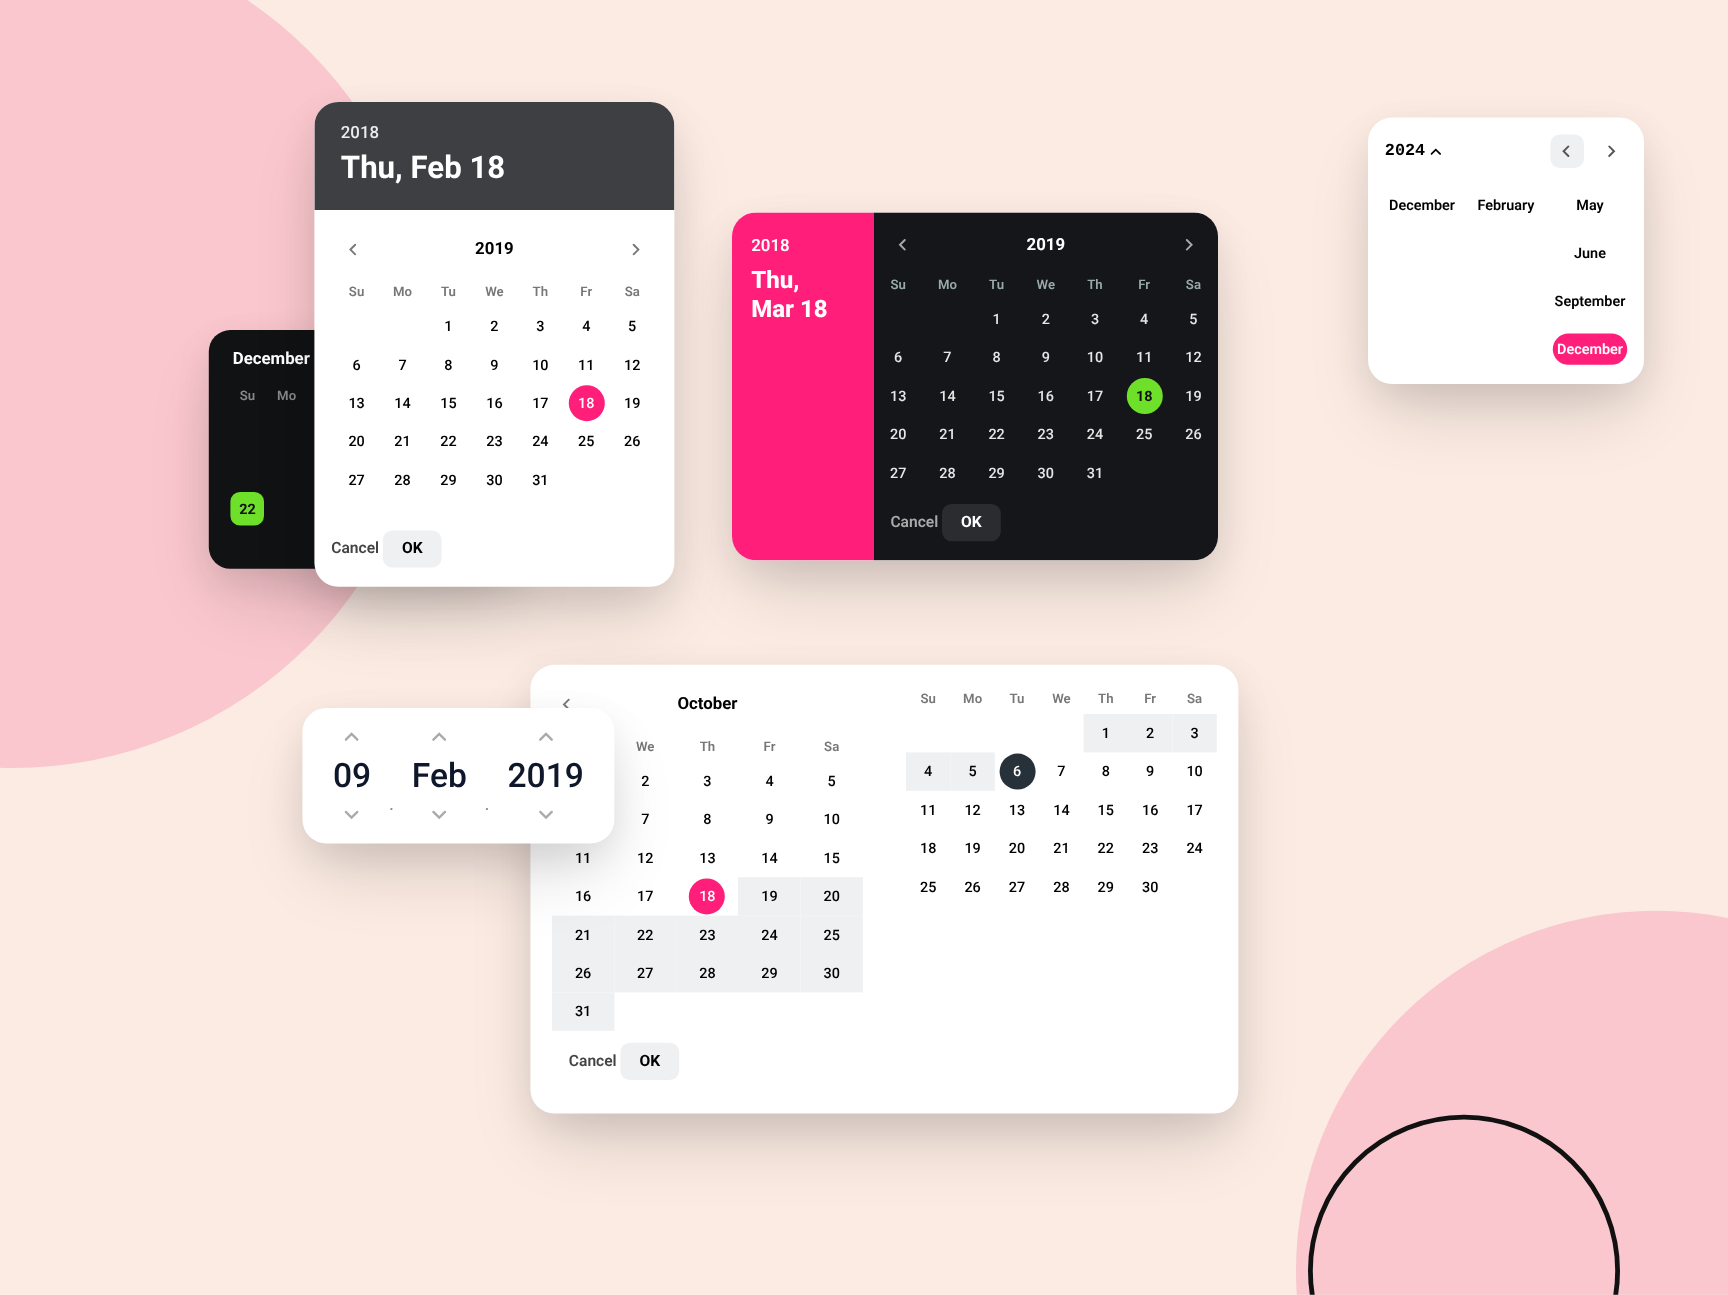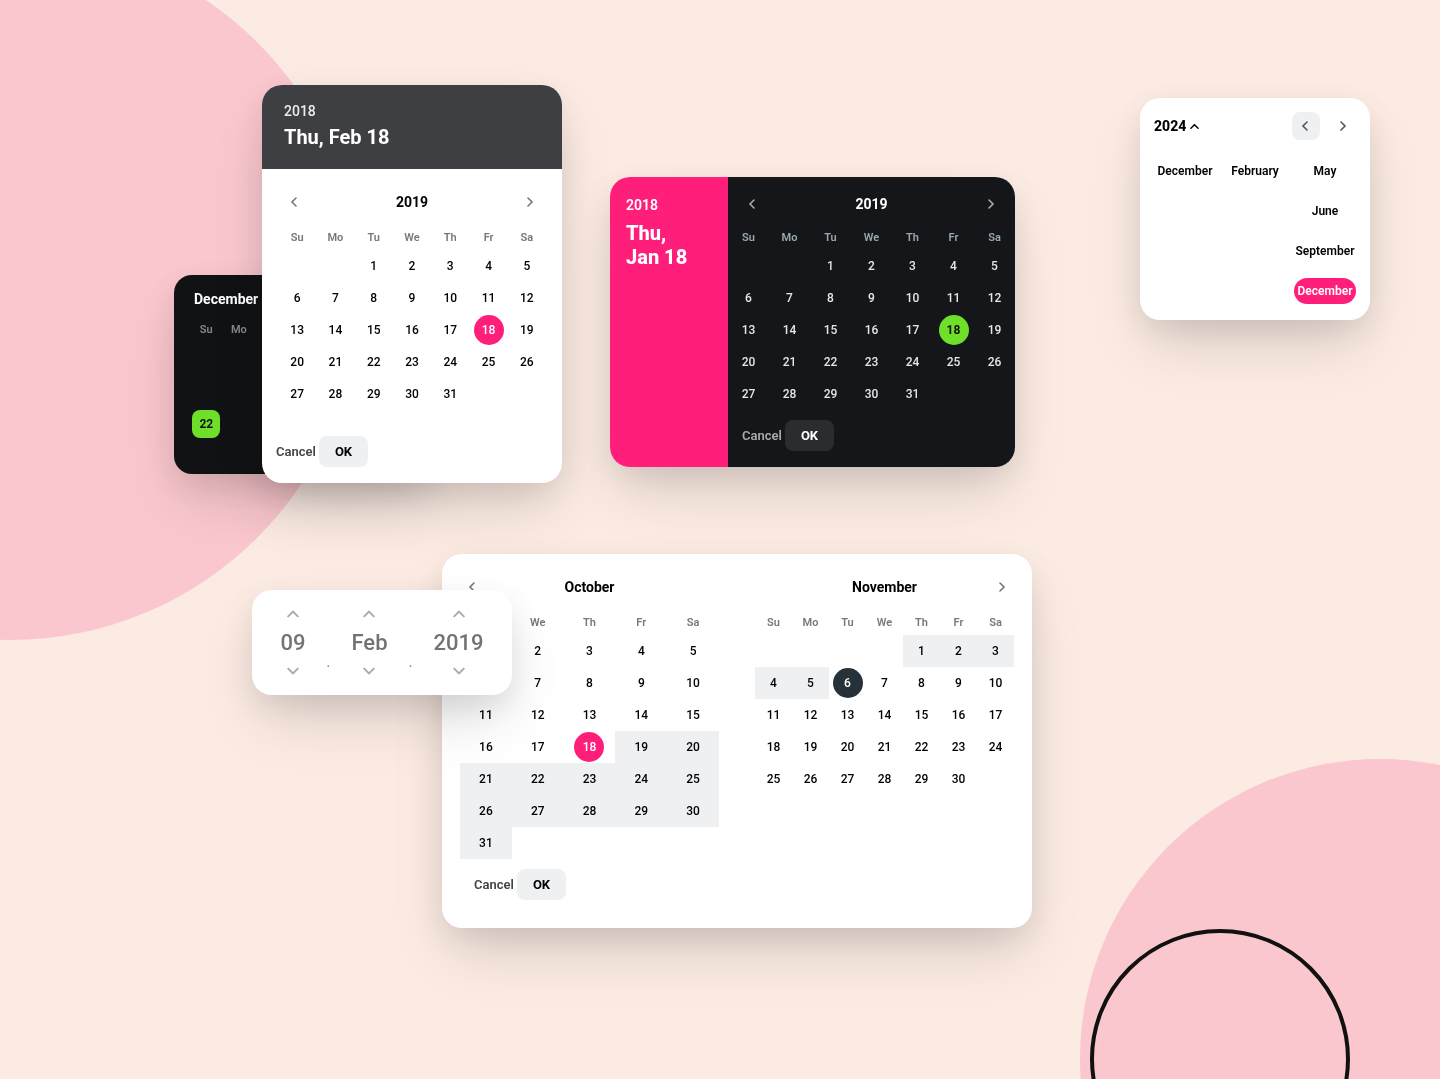--- a/index.html
+++ b/index.html
@@ -12,21 +12,21 @@
   .blob1 { position: absolute; width: 700px; height: 700px; background: #f9c7cd; border-radius: 50%; top: -60px; left: -340px; }
   .blob2 { position: absolute; width: 600px; height: 600px; background: #f9c7cd; border-radius: 50%; bottom: -280px; right: -240px; }
   .ring { position: absolute; width: 260px; height: 260px; border: 4px solid #111; border-radius: 50%; bottom: -110px; right: 90px; background: transparent; }
 
   .card { position: absolute; border-radius: 20px; background: #fff; box-shadow: 0 30px 60px -10px rgba(0,0,0,.15), 0 10px 30px rgba(0,0,0,.08); }
 
   
   .p1 { left: 262px; top: 85px; width: 300px; overflow: hidden; }
   .p1 .hdr { background: #3e3f43; color: #fff; padding: 18px 22px 20px; }
   .p1 .hdr .yr { font-size: 14px; opacity: .9; font-weight: 500; }
-  .p1 .hdr .dt { font-size: 20px; font-weight: 700; margin-top: 6px; }
+  .p1 .hdr .dt { font-size: 26px; font-weight: 700; margin-top: 6px; }
   .cal { padding: 14px 16px 16px; }
   .calnav { display: flex; align-items: center; justify-content: space-between; padding: 6px 4px 10px; }
   .calnav .mo { font-weight: 700; font-size: 14px; }
   .chev { width: 26px; height: 26px; display: flex; align-items: center; justify-content: center; color: #777; cursor: pointer; }
   .grid7 { display: grid; grid-template-columns: repeat(7, 1fr); text-align: center; }
   .dow { font-size: 11px; color: #777; font-weight: 600; padding: 6px 0; }
   .cell { font-size: 12px; padding: 9px 0; font-weight: 500; cursor: pointer; }
   .cell.sel { background: #ff1f7a; color: #fff; border-radius: 50%; width: 30px; height: 30px; margin: auto; display: flex; align-items: center; justify-content: center; }
   .acts { display: flex; justify-content: flex-start; gap: 3px; padding: 10px 14px 16px; align-items: center; }
   .btn-txt { font-size: 13px; font-weight: 600; color: #444; cursor: pointer; }
@@ -49,21 +49,21 @@
   .p2 .calnav .mo { color: #fff; }
   .p2 .chev { color: #aaa; }
   .p2 .dow { color: #9aa; }
   .p2 .cell { color: #e6e6e6; }
   .p2 .cell.selg { background: #6ee02a; color: #111; border-radius: 50%; width: 30px; height: 30px; margin: auto; display: flex; align-items: center; justify-content: center; font-weight: 700; }
   .p2 .acts .btn-txt { color: #aaa; }
   .p2 .acts .btn-ok { background: #2b2c30; color: #fff; }
 
   
   .p3 { right: 70px; top: 98px; width: 230px; padding: 14px 14px 16px; }
-  .p3 .top { display: flex; align-items: center; justify-content: space-between; }
+  .p3 .top { display: flex; align-items: center; justify-content: space-between; font-family: Liberation Mono, monospace; }
   .p3 .ysel { font-weight: 800; font-size: 14px; display: flex; align-items: center; gap: 4px; cursor: pointer; }
   .p3 .nav { display: flex; gap: 8px; }
   .p3 .nbtn { width: 28px; height: 28px; border-radius: 8px; display: flex; align-items: center; justify-content: center; cursor: pointer; color: #555; }
   .p3 .nbtn.dis { background: #eef0f2; }
   .p3 .mgrid { display: grid; grid-template-columns: repeat(3, 1fr); gap: 14px 8px; margin-top: 18px; text-align: center; }
   .p3 .mch { font-size: 12px; font-weight: 600; cursor: pointer; padding: 6px 0; }
   .p3 .mch.sel { background: #ff1f7a; color: #fff; border-radius: 14px; }
 
   
   .p4 { left: 442px; top: 554px; width: 590px; padding: 16px 18px 12px; }
@@ -72,21 +72,21 @@
   .p4 .calnav { padding: 4px 0 10px; }
   .p4 .cell.inrange { background: #eef0f2; border-radius: 0; }
   .p4 .cell.start { background: #ff1f7a; color: #fff; border-radius: 50%; width: 30px; height: 30px; margin: auto; display:flex;align-items:center;justify-content:center; }
   .p4 .cell.end { background: #27313a; color: #fff; border-radius: 50%; width: 30px; height: 30px; margin: auto; display:flex;align-items:center;justify-content:center; }
   .grid5 { display: grid; grid-template-columns: repeat(5, 1fr); text-align: center; }
 
   
   .p5 { left: 252px; top: 590px; width: 260px; padding: 18px 18px; }
   .p5 .roll { display: flex; justify-content: space-around; align-items: center; }
   .p5 .col { display: flex; flex-direction: column; align-items: center; gap: 10px; }
-  .p5 .val { font-size: 22px; font-weight: 500; color: #737373; }
+  .p5 .val { font-size: 28px; font-weight: 500; color: #0f172a; }
   .p5 .arw { color: #aaa; cursor: pointer; }
   .p5 .dot { align-self: flex-end; margin-bottom: 6px; color: #888; font-size: 16px; }
 
   svg { display: block; }
 </style>
 </head>
 <body>
 
 <div class="blob1"></div>
 <div class="blob2"></div>
@@ -210,21 +210,21 @@
   </div>
   <div class="acts">
     <div class="btn-txt">Cancel</div>
     <div class="btn-ok">OK</div>
   </div>
 </div>
 
 <div class="card p2">
   <div class="side">
     <div class="yr">2018</div>
-    <div class="dt"><span>Thu,</span><br><span>Jan 18</span></div>
+    <div class="dt"><span>Thu,</span><br><span>Mar 18</span></div>
   </div>
   <div class="calwrap">
     <div class="calnav">
       <div class="chev">
           <svg width="10" height="10" viewBox="0 0 10 10">
             <path d="M6 1L2 5l4 4" stroke="currentColor" stroke-width="1.6" fill="none" stroke-linecap="round"></path>
           </svg>
         </div>
       <div class="mo">2019</div>
       <div class="chev">
@@ -374,29 +374,20 @@
           <div class="cell inrange">29</div>
           <div class="cell inrange">30</div>
           <div class="cell inrange">31</div>
           <div class="cell"></div>
           <div class="cell"></div>
           <div class="cell"></div>
           <div class="cell"></div>
         </div>
     </div>
     <div class="month">
-      <div class="calnav">
-        <div style="width:26px"></div>
-        <div class="mo">November</div>
-        <div class="chev">
-            <svg width="10" height="10" viewBox="0 0 10 10">
-              <path d="M4 1l4 4-4 4" stroke="currentColor" stroke-width="1.6" fill="none" stroke-linecap="round"></path>
-            </svg>
-          </div>
-      </div>
       <div class="grid7" id="p4Rdow">
           <div class="dow">Su</div>
           <div class="dow">Mo</div>
           <div class="dow">Tu</div>
           <div class="dow">We</div>
           <div class="dow">Th</div>
           <div class="dow">Fr</div>
           <div class="dow">Sa</div>
         </div>
       <div class="grid7" id="p4Rgrid">

